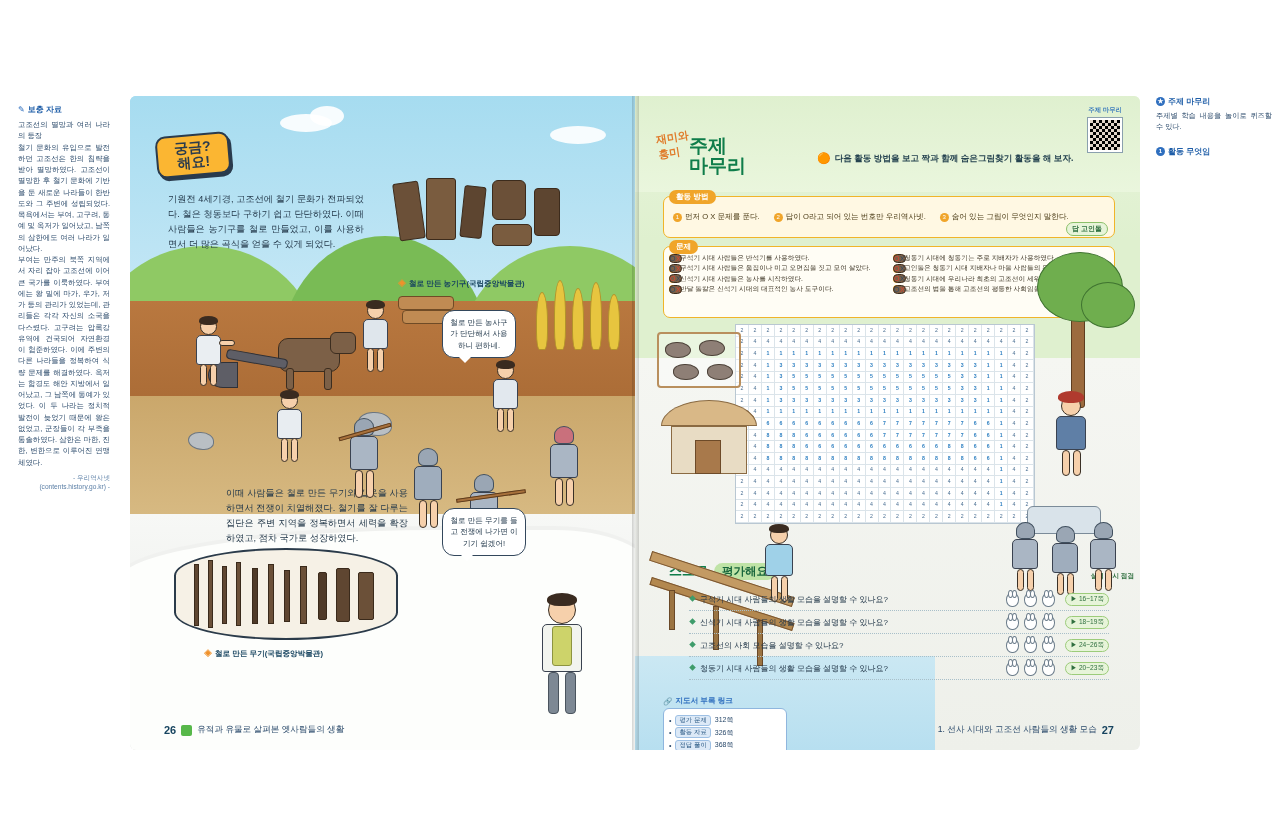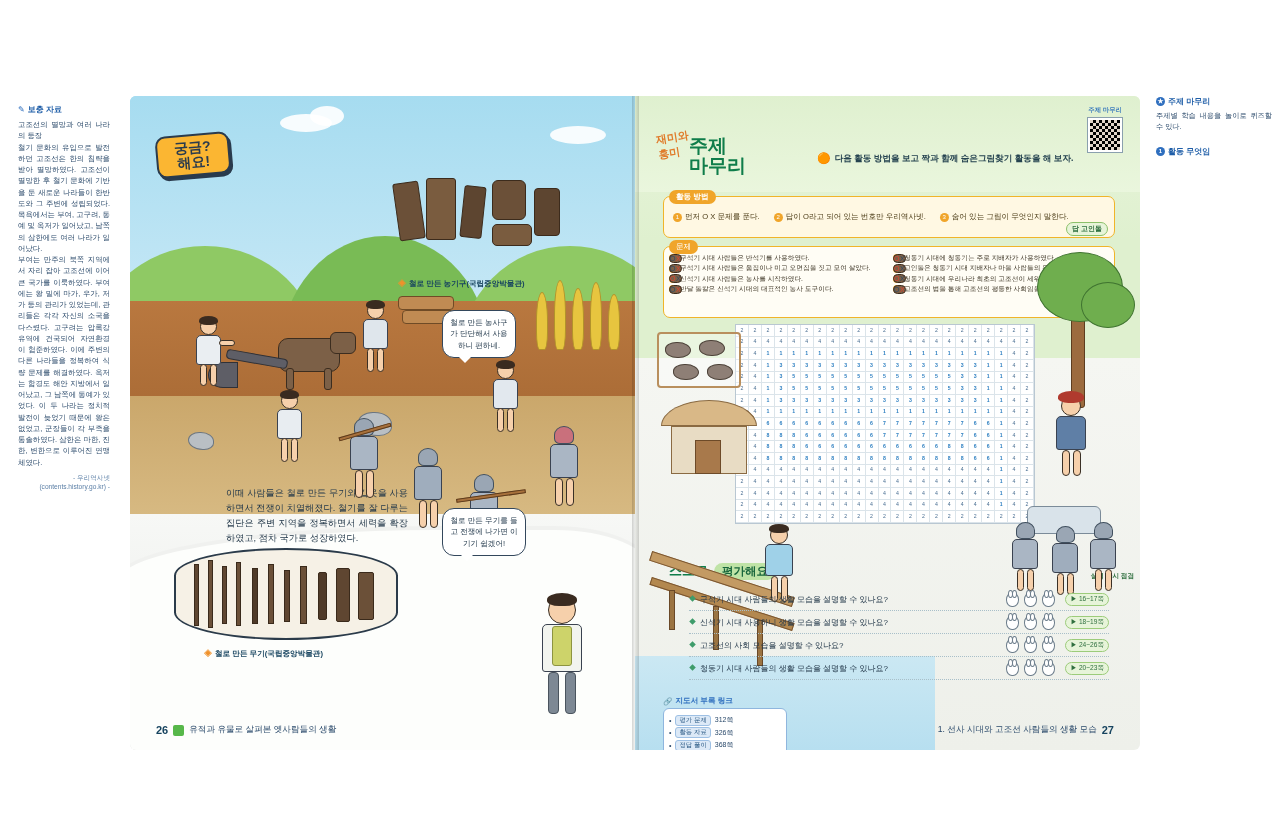--- a/index.html
+++ b/index.html
@@ -248,21 +248,21 @@
     background:#e7f4d9; border:1px solid #8cc06a; border-radius:8px; padding:1px 5px;
   }
 
   .qz-box {
     position:absolute; left: 28px; top: 150px;
     width: 452px; height: 72px;
     background:#fffdf5; border:1.6px solid #f0b429; border-radius:7px;
   }
   .qz-title {
     position:absolute; left: 34px; top: 144px;
-    background:#f0a52a; color:#fff; font-size:7.6px; font-weight:normal;
+    background:#f0a52a; color:#fff; font-size:7.6px; font-weight:bold;
     padding:2px 7px; border-radius:9px;
   }
   .qz-grid {
     position:absolute; left: 34px; top: 158px;
     width: 440px;
     display: grid; grid-template-columns: 1fr 1fr; column-gap: 8px; row-gap: 2px;
   }
   .qz-item { display:flex; align-items:center; gap:3px; font-size:6.7px; color:#3b3323; }
   .qz-item .n {
     flex:none; width:8px; height:8px; border-radius:50%;
@@ -378,21 +378,21 @@
   .chip {
     background:#dce9f7; border:1px solid #9ec0e4; border-radius:3px;
     font-size:6.4px; padding:0 3px; color:#22537f;
   }
 
   
   .folio {
     position:absolute; bottom: 14px;
     font-size: 8.6px; color:#2b4a6b; display:flex; align-items:center; gap:5px;
   }
-  .folio.l { left: 26px; text-align: center; }
+  .folio.l { left: 34px; text-align: center; }
   .folio.r { right: 26px; }
   .folio .num { font-size: 11px; font-weight: bold; color:#17445f; }
   .folio .ico {
     width: 11px; height: 11px; background:#57b84a; border-radius:2px;
     display:inline-block;
   }
 </style>
 </head>
 <body>
 
@@ -451,20 +451,21 @@
       <div class="crop" style="left:478px;top:198px;width:12px;height:56px;"></div>
 
       <div class="log" style="left:268px;top:200px;width:56px;height:14px;"></div>
       <div class="log" style="left:272px;top:214px;width:56px;height:14px;"></div>
       <div class="rock" style="left:228px;top:316px;width:34px;height:24px;"></div>
       <div class="rock" style="left:58px;top:336px;width:26px;height:18px;"></div>
 
       <div class="q-badge" style="white-space:pre-line">궁금?
 해요!</div>
 
+      <div class="body-para p1">기원전 4세기경, 고조선에 철기 문화가 전파되었다. 철은 청동보다 구하기 쉽고 단단하였다. 이때 사람들은 농기구를 철로 만들었고, 이를 사용하면서 더 많은 곡식을 얻을 수 있게 되었다.</div>
       <div class="body-para p2">이때 사람들은 철로 만든 무기와 갑옷을 사용하면서 전쟁이 치열해졌다. 철기를 잘 다루는 집단은 주변 지역을 정복하면서 세력을 확장하였고, 점차 국가로 성장하였다.</div>
 
       <div class="artifact-top">
         <div style="position:absolute;left:4px;top:4px;width:26px;height:58px;background:#6b5038;border:1.4px solid #3c2b1c;border-radius:3px;transform:rotate(-8deg);"></div>
         <div style="position:absolute;left:34px;top:0px;width:30px;height:62px;background:#7a5c3f;border:1.4px solid #3c2b1c;border-radius:3px;"></div>
         <div style="position:absolute;left:70px;top:8px;width:22px;height:52px;background:#5d4530;border:1.4px solid #3c2b1c;border-radius:3px;transform:rotate(6deg);"></div>
         <div style="position:absolute;left:100px;top:2px;width:34px;height:40px;background:#6b5038;border:1.4px solid #3c2b1c;border-radius:6px;"></div>
         <div style="position:absolute;left:100px;top:46px;width:40px;height:22px;background:#7a5c3f;border:1.4px solid #3c2b1c;border-radius:5px;"></div>
         <div style="position:absolute;left:142px;top:10px;width:26px;height:48px;background:#5d4530;border:1.4px solid #3c2b1c;border-radius:4px;"></div>
       </div>
@@ -1119,21 +1120,21 @@
             <div class="se-faces">
               <div class="face"></div>
               <div class="face"></div>
               <div class="face"></div>
             </div>
             <span class="se-link">▶ 16~17쪽</span>
           </div>
           <div class="se-row">
             <div class="q">
               <span class="dia">◆</span>
-              <span>신석기 시대 사용하니 생활 모습을 설명할 수 있나요?</span>
+              <span>신석기 시대 사람들의 생활 모습을 설명할 수 있나요?</span>
             </div>
             <div class="se-faces">
               <div class="face"></div>
               <div class="face"></div>
               <div class="face"></div>
             </div>
             <span class="se-link">▶ 18~19쪽</span>
           </div>
           <div class="se-row">
             <div class="q">

